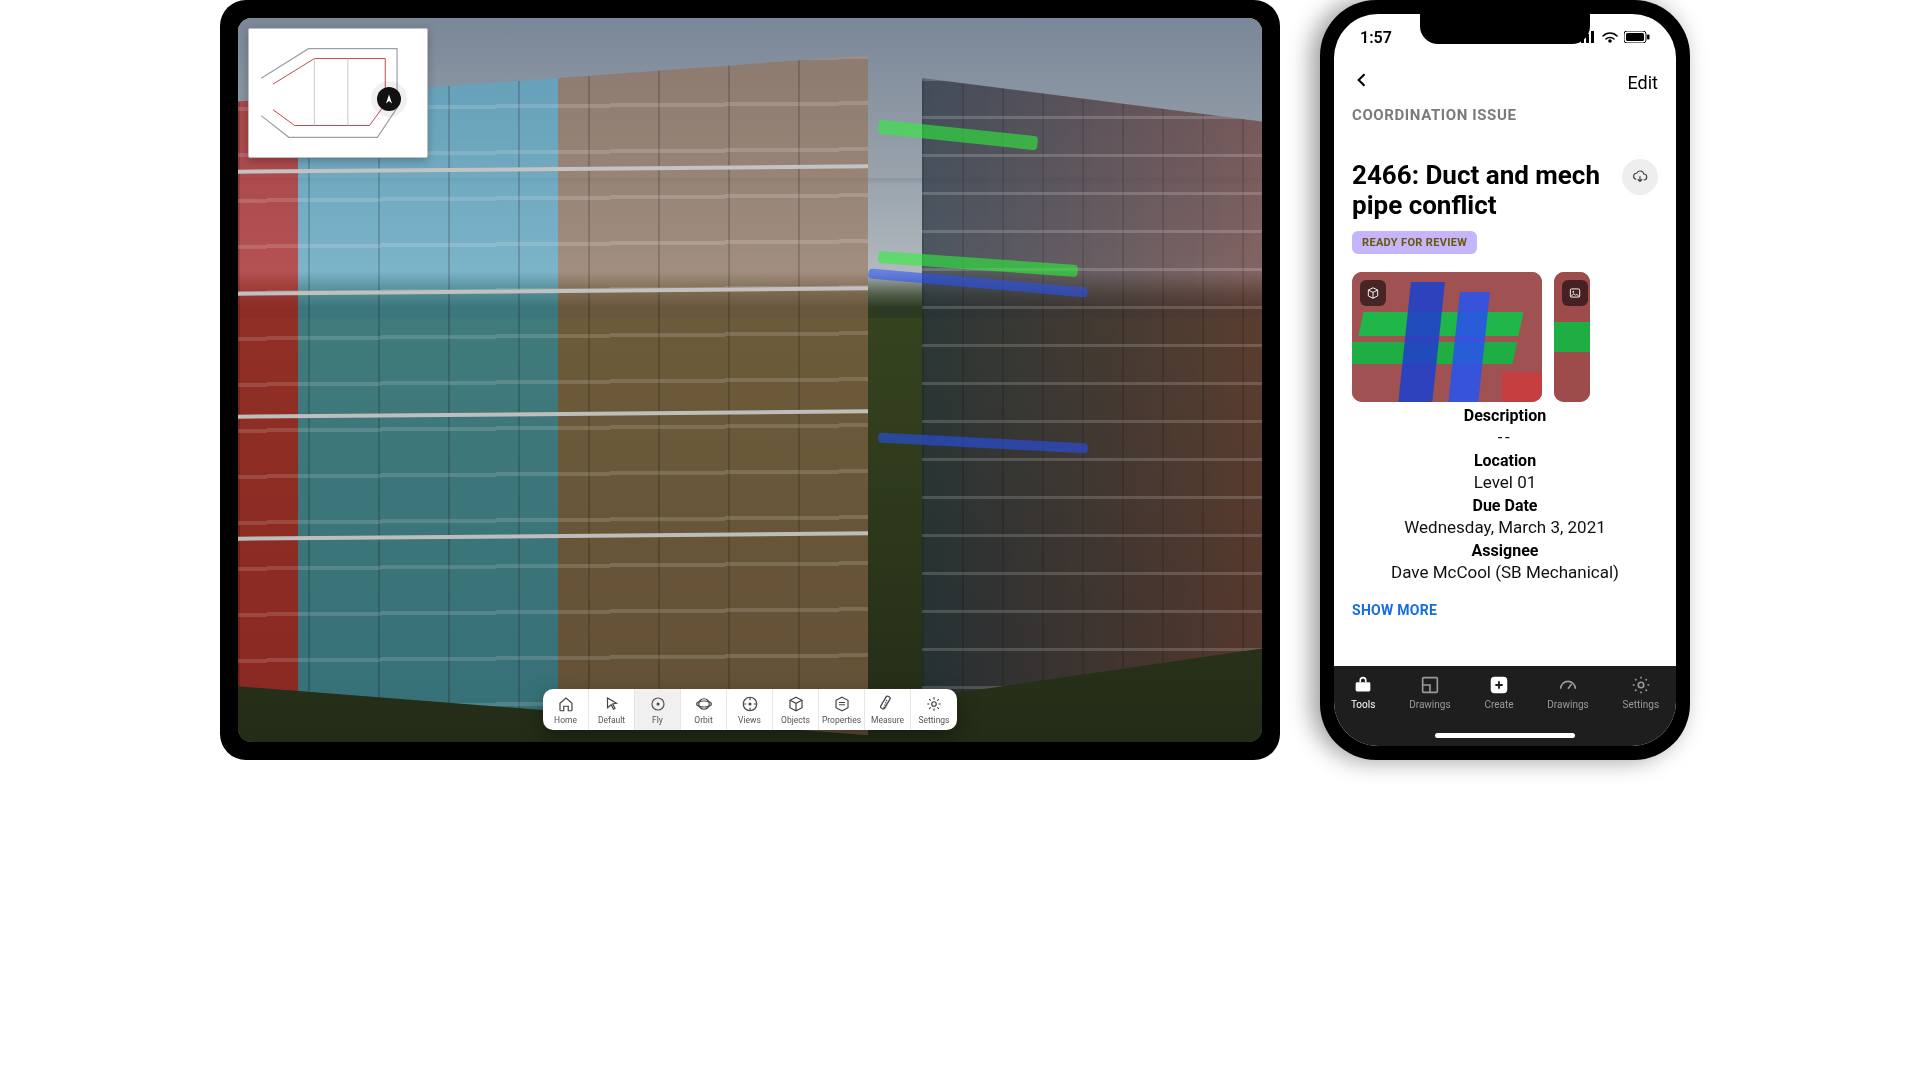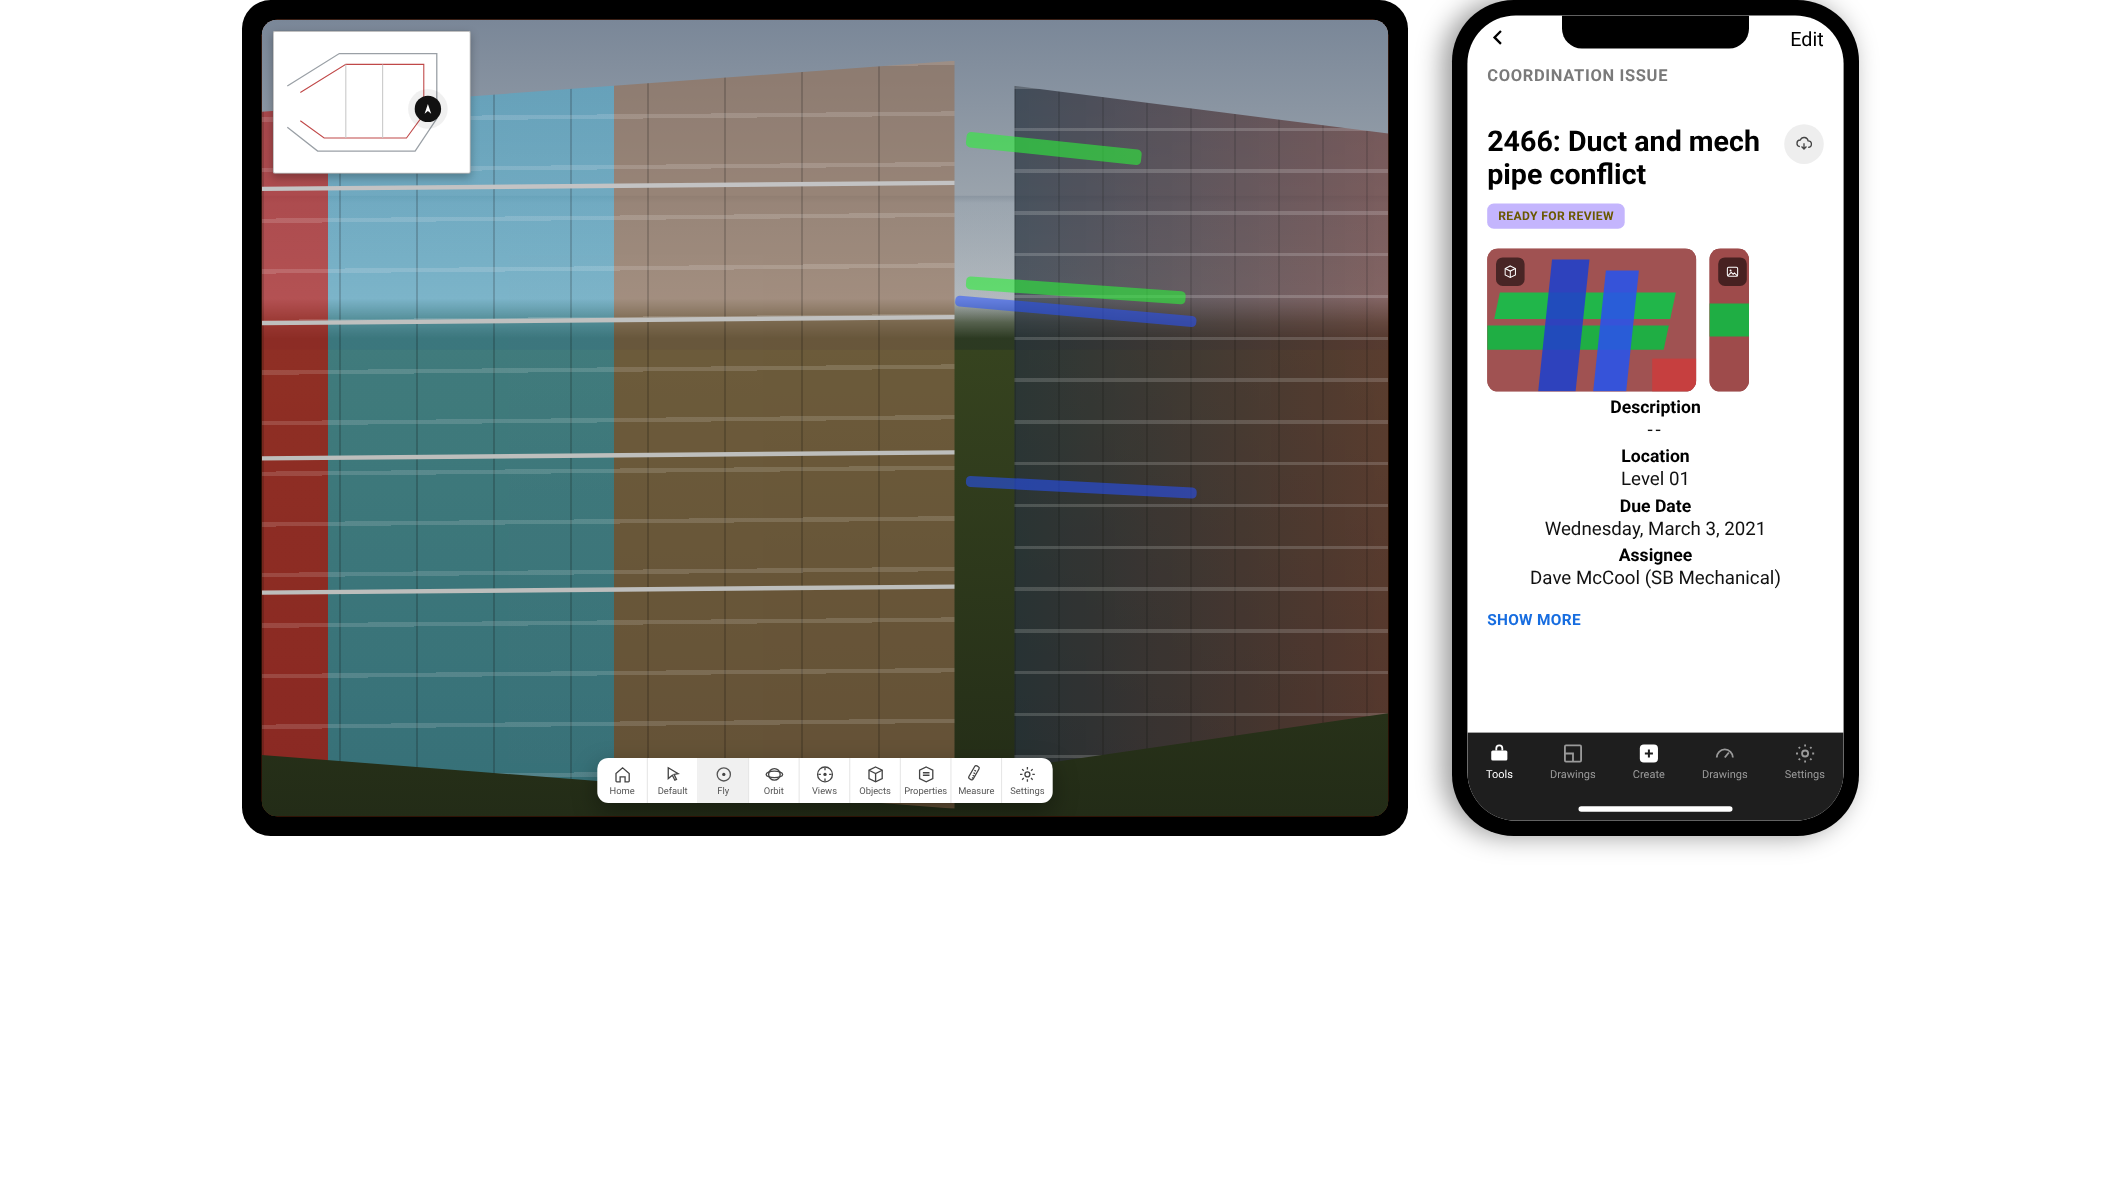--- a/index.html
+++ b/index.html
@@ -1,21 +1,21 @@
 <!DOCTYPE html>
 <html><head>
 <meta charset="utf-8">
 <style>
   * { box-sizing: border-box; margin: 0; padding: 0; }
   html, body { width: 100%; height: 100%; background: #fff; font-family: -apple-system, BlinkMacSystemFont, "Segoe UI", Roboto, Helvetica, Arial, sans-serif; }
   .stage { position: relative; width: 1500px; height: 844px; margin: 0 auto; }
 
   
   .tablet { position: absolute; left: 10px; top: 0; width: 1060px; height: 760px; background: #000; border-radius: 26px; padding: 18px; }
-  .tablet-screen { position: relative; width: 100%; height: 100%; background: #c2410c; border-radius: 14px; overflow: hidden; }
+  .tablet-screen { position: relative; width: 100%; height: 100%; background: #bef264; border-radius: 14px; overflow: hidden; }
 
   
   .scene { position: absolute; inset: 0; background:
       linear-gradient(180deg, rgba(150,160,175,0.55), rgba(255,255,255,0.2) 38%, rgba(255,255,255,0) 40%),
       linear-gradient(180deg, #65727f 0%, #6f7c88 22%, #8a96a0 23%, #a1a9af 35%, #2c3a22 38%, #2d3721 60%, #20281a 100%);
   }
   .sky { position:absolute; left:0; right:0; top:0; height:160px; background: linear-gradient(180deg,#7a8798,#9aa3ac); }
   .ground { position:absolute; left:0; right:0; bottom:0; top:300px; background: linear-gradient(180deg,#36431f,#232c17); }
 
   
@@ -198,20 +198,39 @@
           <span class="tool-label">Settings</span>
         </div>
       </div>
     </div>
   </div>
 
   <div class="phone">
     <div class="phone-screen">
       <div class="notch"></div>
 
+      <div class="status">
+        <span>1:57</span>
+        <span class="sb-icons">
+          <svg viewBox="0 0 20 12">
+              <rect x="0" y="8" width="3" height="4" fill="#000"></rect>
+              <rect x="5" y="5" width="3" height="7" fill="#000"></rect>
+              <rect x="10" y="3" width="3" height="9" fill="#000"></rect>
+              <rect x="15" y="0" width="3" height="12" fill="#000"></rect>
+            </svg>
+          <svg viewBox="0 0 18 12">
+              <path d="M9 11c.6 0 1-.4 1-1s-.4-1-1-1-1 .4-1 1 .4 1 1 1zm-4-3c2-2 6-2 8 0M2 5c4-4 10-4 14 0" stroke="#000" fill="none" stroke-width="1.6" stroke-linecap="round"></path>
+            </svg>
+          <svg viewBox="0 0 26 12">
+              <rect x="0" y="0" width="22" height="12" rx="3" fill="none" stroke="#000" stroke-width="1"></rect>
+              <rect x="2" y="2" width="18" height="8" rx="1.5" fill="#000"></rect>
+              <rect x="23" y="3.5" width="2.5" height="5" rx="1" fill="#000"></rect>
+            </svg>
+        </span>
+      </div>
 
       <div class="navrow">
         <span class="back">
           <svg viewBox="0 0 24 24">
               <polyline points="15 5 8 12 15 19"></polyline>
             </svg>
         </span>
         <span class="edit">Edit</span>
       </div>
 

